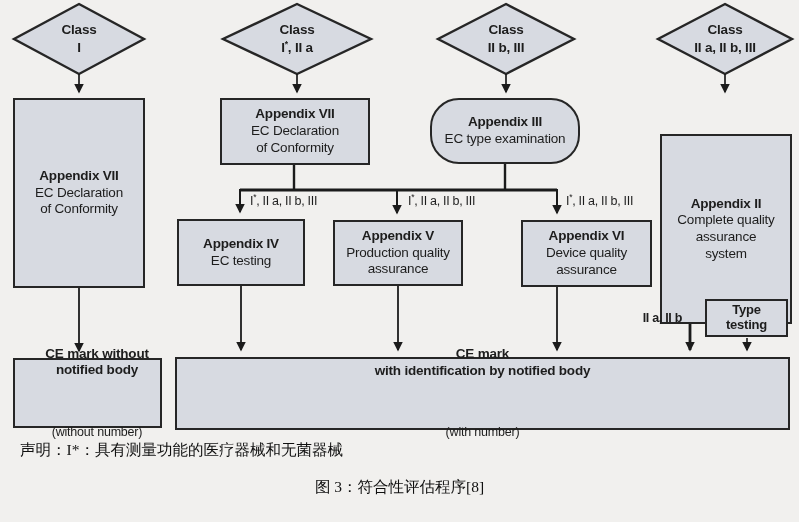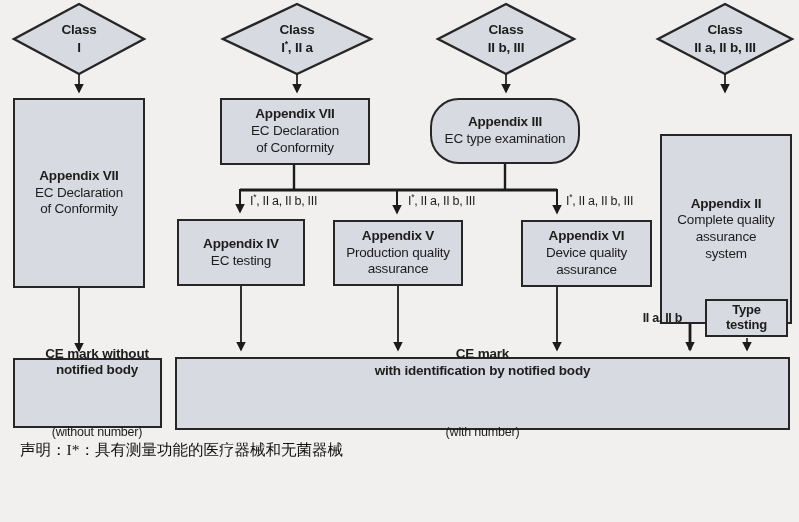--- a/index.html
+++ b/index.html
@@ -183,14 +183,15 @@
     <div class="small">(with number)</div>
   </div>
 
   <div class="blabel" id="bl1"><span>I</span><sup>*</sup><span>, II a, II b, III</span></div>
   <div class="blabel" id="bl2"><span>I</span><sup>*</sup><span>, II a, II b, III</span></div>
   <div class="blabel" id="bl3"><span>I</span><sup>*</sup><span>, II a, II b, III</span></div>
 
   <div id="side-label">II a, II b</div>
 
   <div id="note">声明：I*：具有测量功能的医疗器械和无菌器械</div>
+  <div id="caption">图 3：符合性评估程序[8]</div>
 
 </div>
 
 </body></html>

